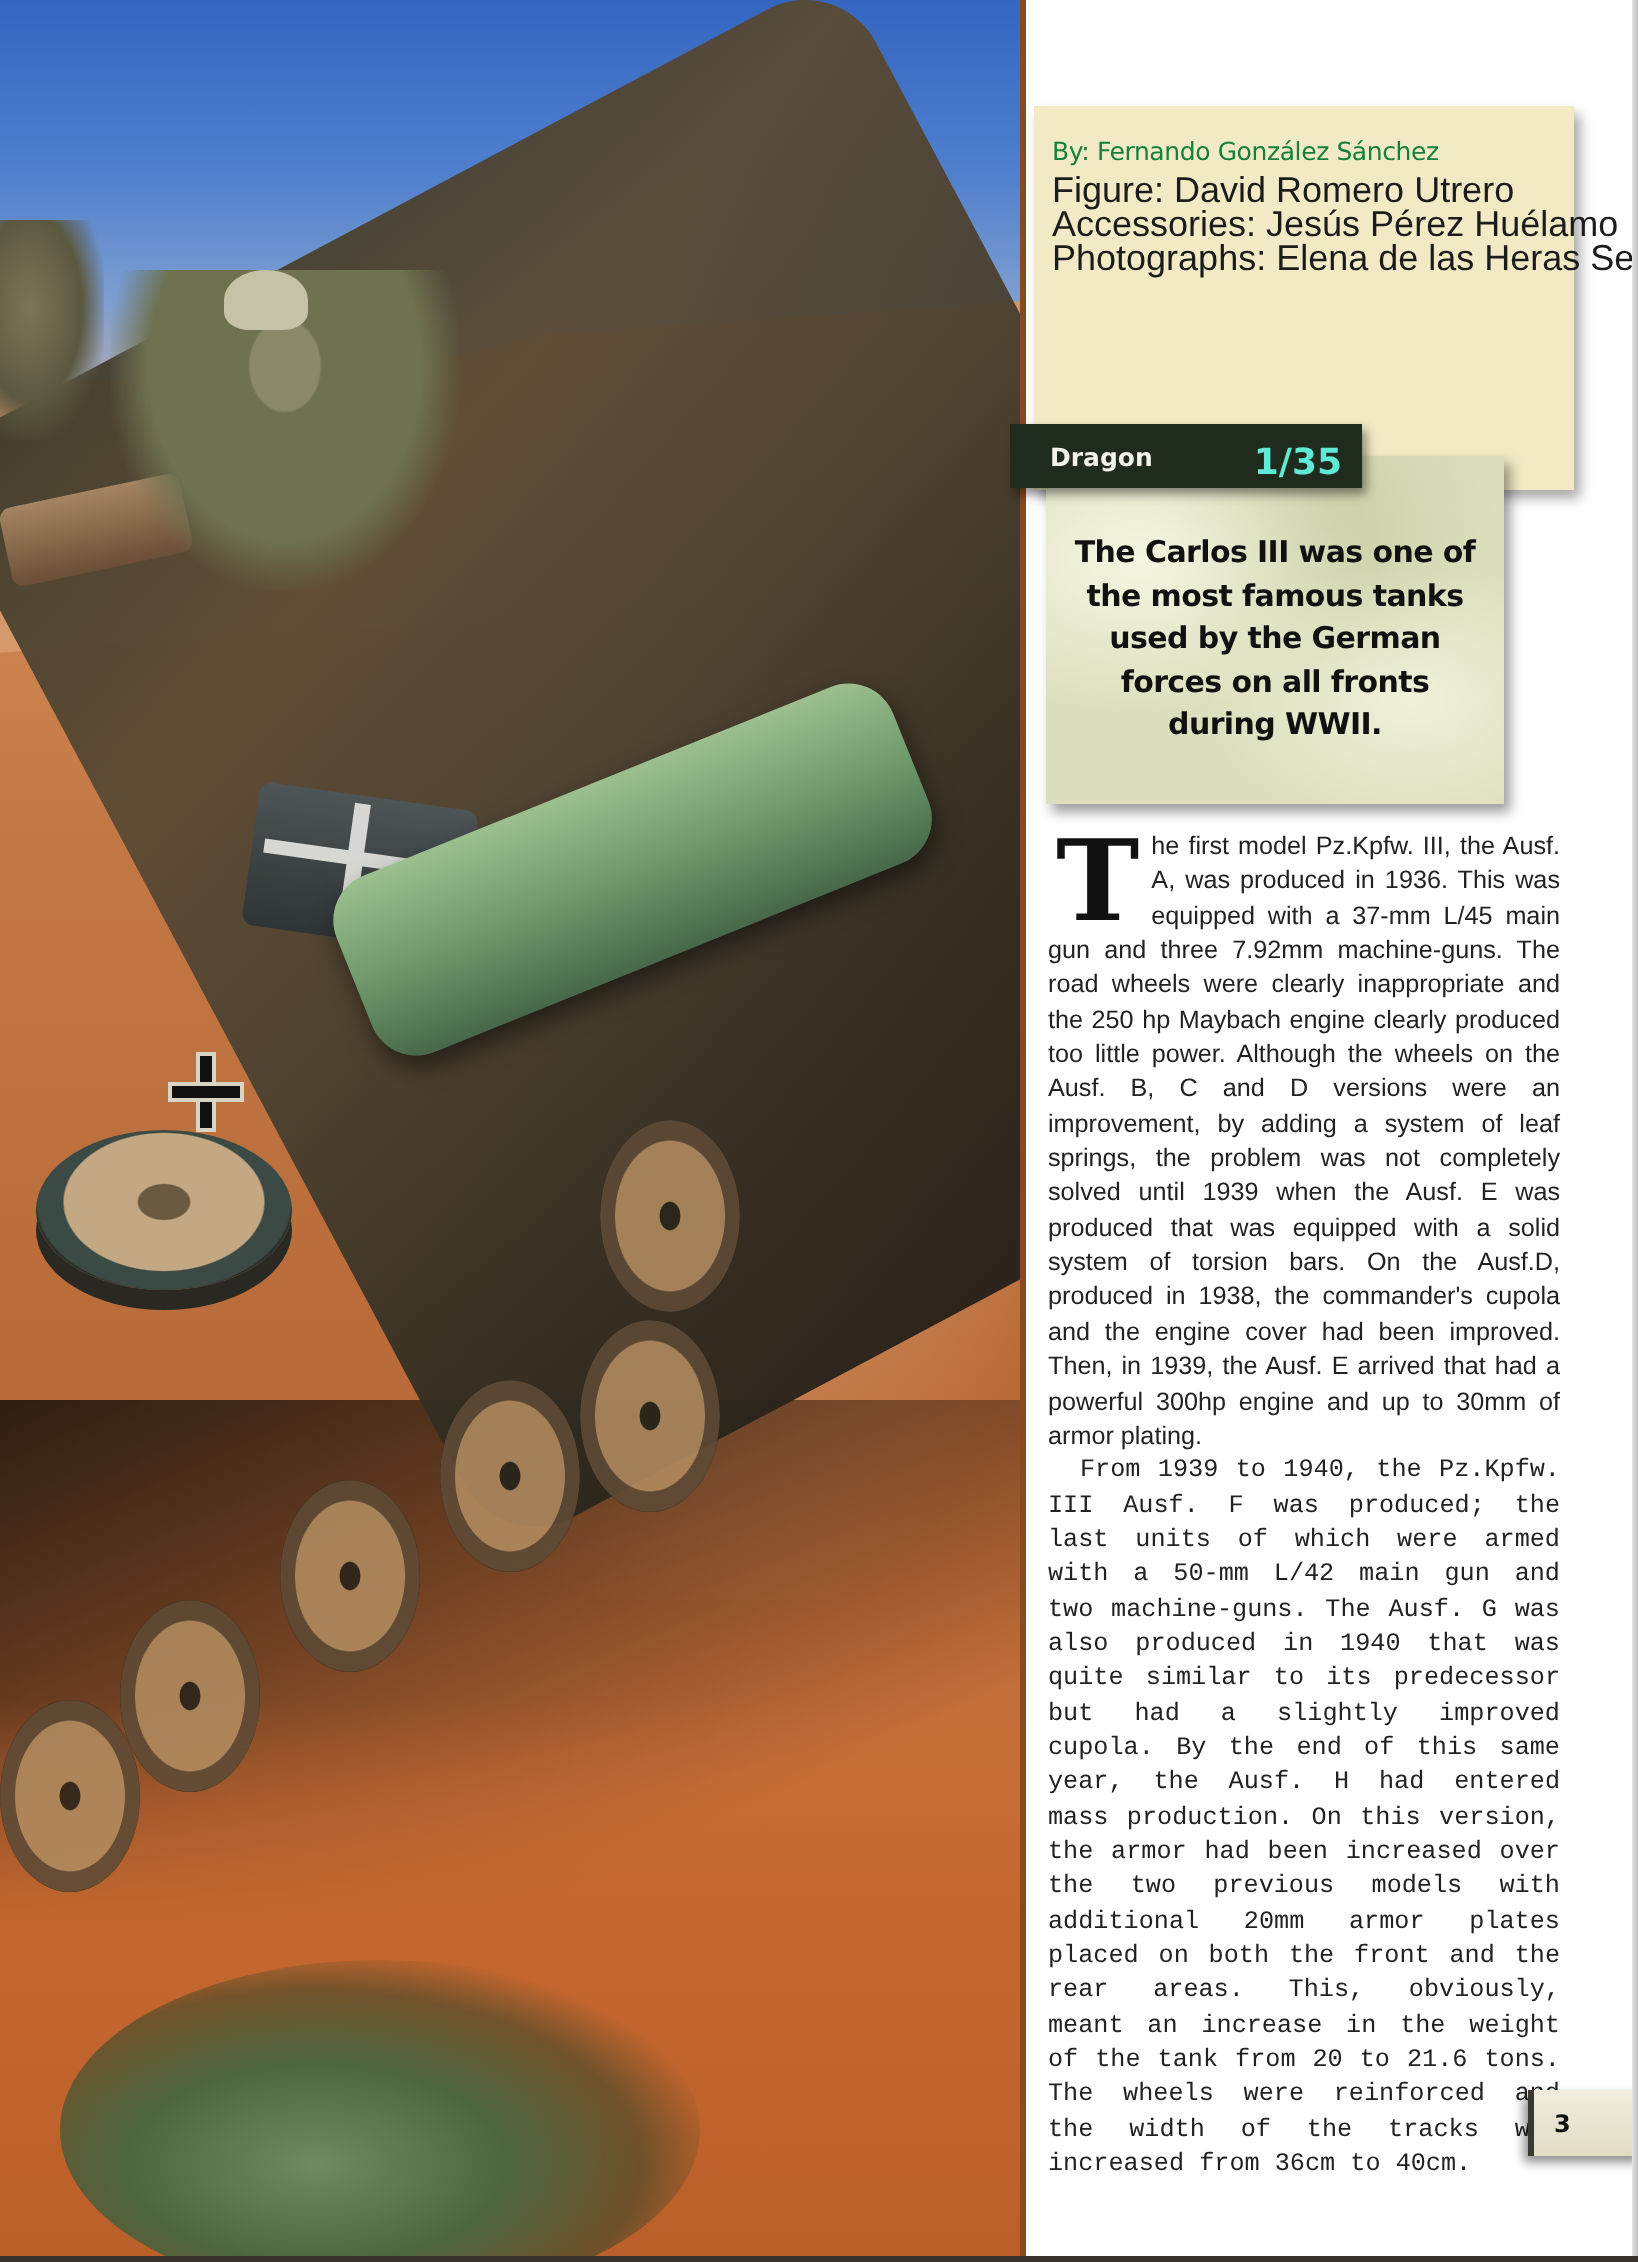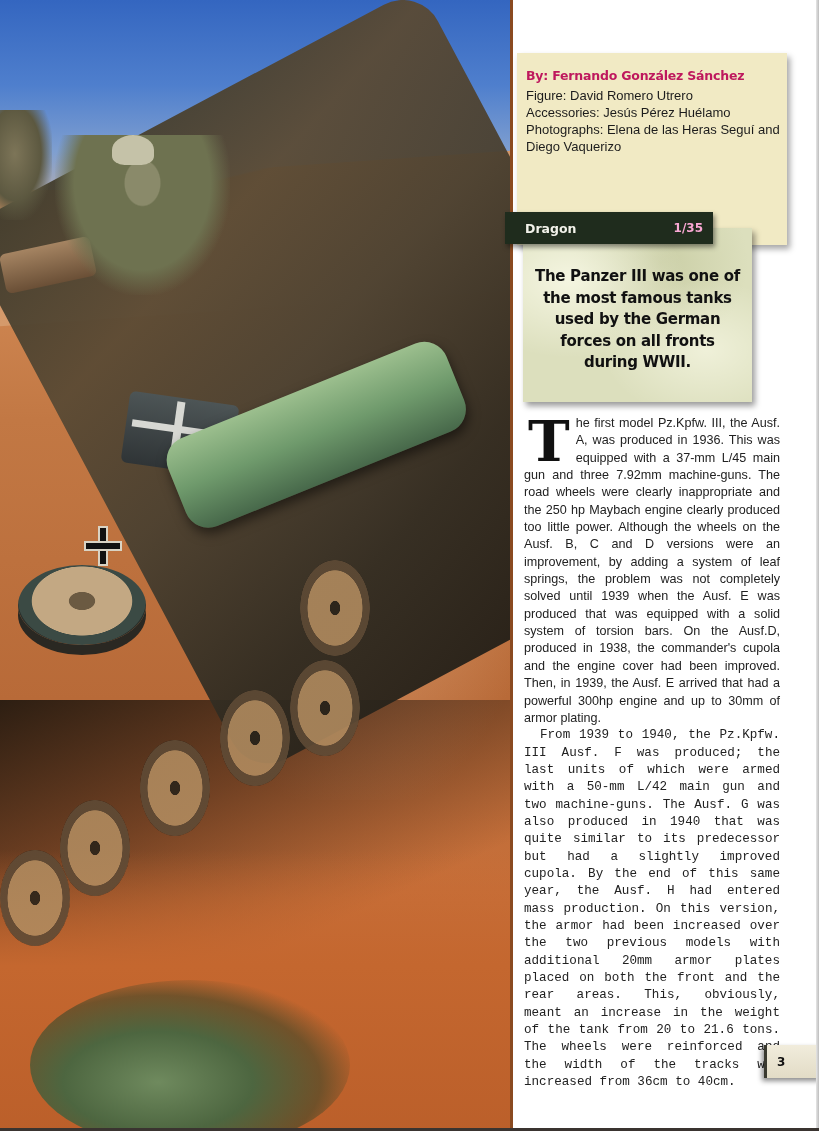--- a/index.html
+++ b/index.html
@@ -105,47 +105,47 @@
     }
 
     
     .credits {
       position: absolute; left: 517px; top: 53px; width: 270px; height: 192px;
       background: #f1eac4;
       box-shadow: 3px 4px 6px rgba(0,0,0,0.35);
     }
     .credits .byline {
       position: absolute; left: 9px; top: 15px;
-      font-family: "DejaVu Sans", sans-serif; font-weight: bold;
-      font-size: 12.5px; color: #be185d; letter-spacing: -0.2px;
+      font-family: "DejaVu Sans", sans-serif; font-weight: normal;
+      font-size: 12.5px; color: #15803d; letter-spacing: -0.2px;
       white-space: nowrap;
     }
     .credits .lines {
       position: absolute; left: 9px; top: 34px; width: 255px;
-      font-family: "Liberation Sans", sans-serif; font-size: 13px;
+      font-family: "Liberation Sans", sans-serif; font-size: 18px;
       line-height: 17px; color: #1c1c1c;
     }
     .credits .lines div { white-space: nowrap; }
 
     
     .kit-bar {
-      position: absolute; left: 505px; top: 212px; width: 208px; height: 32px;
+      position: absolute; left: 505px; top: 212px; width: 176px; height: 32px;
       background: #1f2c1d;
       box-shadow: 2px 3px 5px rgba(0,0,0,0.45);
       z-index: 3;
       text-align: right;
     }
     .kit-bar .brand {
       position: absolute; left: 20px; top: 9px;
       color: #f2f2ea; font-weight: bold; font-size: 12.5px;
       font-family: "DejaVu Sans", sans-serif;
     }
     .kit-bar .scale {
       position: absolute; right: 10px; top: 9px;
-      color: #f9a8d4; font-weight: bold; font-size: 12px;
+      color: #5eead4; font-weight: bold; font-size: 18px;
       font-family: "DejaVu Sans", sans-serif;
     }
 
     
     .quote-box {
       position: absolute; left: 523px; top: 228px; width: 229px; height: 174px;
       background:
         radial-gradient(ellipse at 20% 30%, rgba(255,255,240,0.7) 0%, rgba(255,255,240,0) 45%),
         radial-gradient(ellipse at 80% 70%, rgba(255,255,240,0.55) 0%, rgba(255,255,240,0) 40%),
         radial-gradient(ellipse at 60% 20%, rgba(190,195,150,0.6) 0%, rgba(190,195,150,0) 45%),
@@ -225,31 +225,30 @@
   <div class="bush"></div>
 </div>
 <div class="photo-border"></div>
 
 <div class="credits">
   <div class="byline">By: Fernando González Sánchez</div>
   <div class="lines">
     <div>Figure: David Romero Utrero</div>
     <div>Accessories: Jesús Pérez Huélamo</div>
     <div>Photographs: Elena de las Heras Seguí and</div>
-    <div>Diego Vaquerizo</div>
   </div>
 </div>
 
 <div class="kit-bar">
   <span class="brand">Dragon</span>
   <span class="scale">1/35</span>
 </div>
 
 <div class="quote-box">
-  <div class="quote">The Panzer III was one of the most famous tanks used by the German forces on all fronts during WWII.</div>
+  <div class="quote">The Carlos III was one of the most famous tanks used by the German forces on all fronts during WWII.</div>
 </div>
 
 <div class="body-text">
   <p><span class="drop-cap">T</span><span>he first model Pz.Kpfw. III, the Ausf. A, was produced in 1936. This was equipped with a 37-mm L/45 main gun and three 7.92mm machine-guns. The road wheels were clearly inappropriate and the 250 hp Maybach engine clearly pro­duced too little power. Although the wheels on the Ausf. B, C and D ver­sions were an improvement, by adding a system of leaf springs, the problem was not completely solved until 1939 when the Ausf. E was produced that was equipped with a solid system of torsion bars. On the Ausf.D, produced in 1938, the commander's cupola and the engine cover had been improved. Then, in 1939, the Ausf. E arrived that had a powerful 300hp engine and up to 30mm of armor plating.</span></p>
   <p>From 1939 to 1940, the Pz.Kpfw. III Ausf. F was produced; the last units of which were armed with a 50-mm L/42 main gun and two machine-guns. The Ausf. G was also produced in 1940 that was quite similar to its predecessor but had a slightly improved cupola. By the end of this same year, the Ausf. H had entered mass production. On this ver­sion, the armor had been increased over the two previous models with addition­al 20mm armor plates placed on both the front and the rear areas. This, obvi­ously, meant an increase in the weight of the tank from 20 to 21.6 tons. The wheels were reinforced and the width of the tracks was increased from 36cm to 40cm.</p>
 </div>
 
 <div class="page-tab">
   <span class="num">3</span>
 </div>

